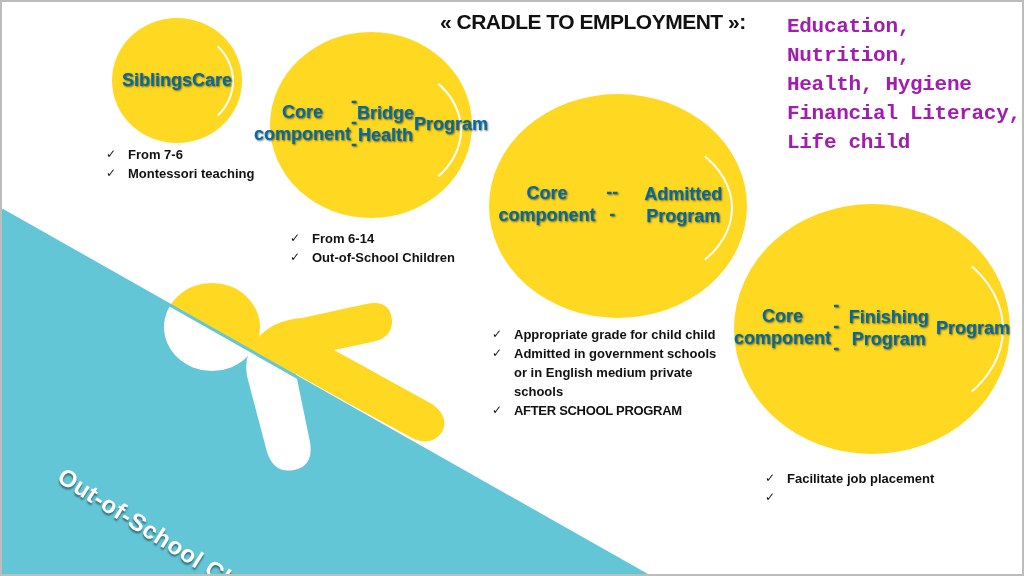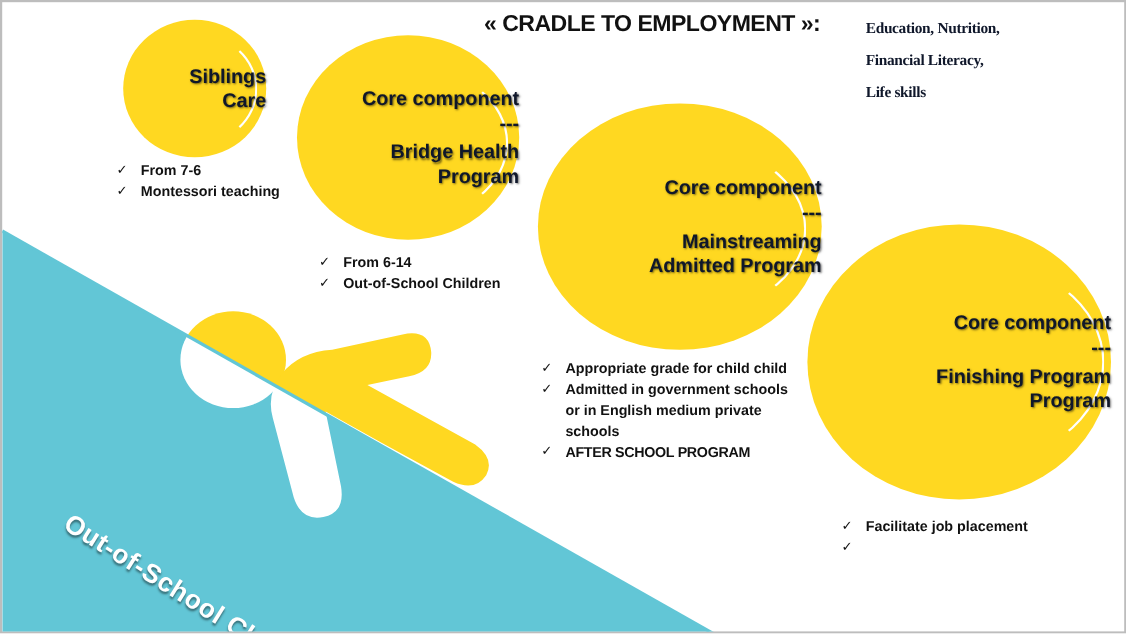--- a/index.html
+++ b/index.html
@@ -6,22 +6,22 @@
     body { width: 1024px; height: 576px; overflow: hidden; background: #ffffff; }
     .slide {
       position: relative; width: 1024px; height: 576px; overflow: hidden;
       background: #ffffff; box-sizing: border-box;
       border-top: 2px solid #bdbdbd; border-left: 2px solid #bdbdbd; border-right: 2px solid #bdbdbd; border-bottom: 2px solid #bdbdbd;
       font-family: "Liberation Sans", "DejaVu Sans", sans-serif;
     }
     svg.bg { position: absolute; left: 0; top: 0; }
     .circle {
       position: absolute; border-radius: 50%; background: #FFD821;
-      display: flex; flex-direction: column; align-items: flex-end; justify-content: center;
-      text-align: center; color: #0f172a; font-weight: bold;
+      display: flex; flex-direction: row; align-items: center; justify-content: center;
+      text-align: center; color: #0369a1; font-weight: bold;
       text-shadow: 1px 1px 2px rgba(0,0,0,0.55);
       font-family: "Liberation Sans", "DejaVu Sans", sans-serif;
     }
     .circle .arc {
       position: absolute; border-radius: 50%; border-right: 2px solid #ffffff;
       border-top: 2px solid transparent; border-bottom: 2px solid transparent; border-left: 2px solid transparent;
       box-sizing: border-box;
     }
     .circle .line { display: block; line-height: 1.2; position: relative; z-index: 1; }
     .checklist {
@@ -29,22 +29,22 @@
       font-weight: bold; font-size: 13px; color: #111111;
     }
     .checklist li { position: relative; padding-left: 22px; line-height: 19px; }
     .checklist li .check { position: absolute; left: 0; top: 0; font-weight: normal; font-family: "DejaVu Sans", sans-serif; font-size: 12px; }
     .checklist li .caps { font-weight: 700; letter-spacing: -0.3px; }
     .title {
       position: absolute; left: 438px; top: 8px; font-size: 21px; font-weight: bold; color: #111;
       font-family: "Liberation Sans", sans-serif; letter-spacing: -0.5px;
     }
     .pillars {
-      position: absolute; left: 785px; top: 10px; font-size: 14px; font-weight: bold; color: #0f172a;
-      line-height: 29px; font-family: Liberation Serif, serif; letter-spacing: -0.3px;
+      position: absolute; left: 785px; top: 10px; font-size: 21px; font-weight: bold; color: #a21caf;
+      line-height: 29px; font-family: Liberation Mono, monospace; letter-spacing: -0.3px;
     }
     .diag-label {
       position: absolute; left: 58px; top: 458px; font-size: 24px; font-weight: bold; color: #ffffff;
       transform: rotate(32deg); transform-origin: left center; white-space: nowrap;
       text-shadow: 1px 2px 2px rgba(0,0,0,0.45); letter-spacing: 0.5px;
       font-family: "Liberation Sans", sans-serif;
     }
   </style>
 </head>
 <body>
@@ -85,22 +85,23 @@
     </g>
     <g clip-path="url(#below)" fill="#FFFFFF">
       <use href="#figure"></use>
     </g>
     <line x1="0" y1="208" x2="650" y2="576" stroke="#62C6D6" stroke-width="3"></line>
   </svg>
 
   <div class="title">« CRADLE TO EMPLOYMENT »:</div>
   <div class="pillars">
     <div>Education, Nutrition,</div>
+    <div>Health, Hygiene</div>
     <div>Financial Literacy,</div>
-    <div>Life skills</div>
+    <div>Life child</div>
   </div>
 
   <div class="circle" style="left:110px; top:16px; width:130px; height:125px; font-size:18px;">
     <div class="arc" style="left:10px; top:12px; width:112px; height:102px;"></div>
     <span class="line">Siblings</span>
     <span class="line">Care</span>
   </div>
   <ul class="checklist" style="left:104px; top:143px;">
     <li><span class="check">✓</span><span>From 7-6</span></li>
     <li><span class="check">✓</span><span>Montessori teaching</span></li>
@@ -115,21 +116,20 @@
   </div>
   <ul class="checklist" style="left:288px; top:227px;">
     <li><span class="check">✓</span><span>From 6-14</span></li>
     <li><span class="check">✓</span><span>Out-of-School Children</span></li>
   </ul>
 
   <div class="circle" style="left:487px; top:92px; width:258px; height:224px; font-size:18px;">
     <div class="arc" style="left:20px; top:34px; width:224px; height:160px;"></div>
     <span class="line" style="margin-bottom:2px;">Core component</span>
     <span class="line" style="margin-bottom:4px;">---</span>
-    <span class="line">Mainstreaming</span>
     <span class="line">Admitted Program</span>
   </div>
   <ul class="checklist" style="left:490px; top:323px; width:230px; line-height:19px;">
     <li><span class="check">✓</span><span>Appropriate grade for child child</span></li>
     <li><span class="check">✓</span><span>Admitted in government schools or in English medium private schools</span></li>
     <li><span class="check">✓</span><span class="caps">AFTER SCHOOL PROGRAM</span></li>
   </ul>
 
   <div class="circle" style="left:732px; top:202px; width:276px; height:250px; font-size:18px;">
     <div class="arc" style="left:22px; top:30px; width:248px; height:190px;"></div>

